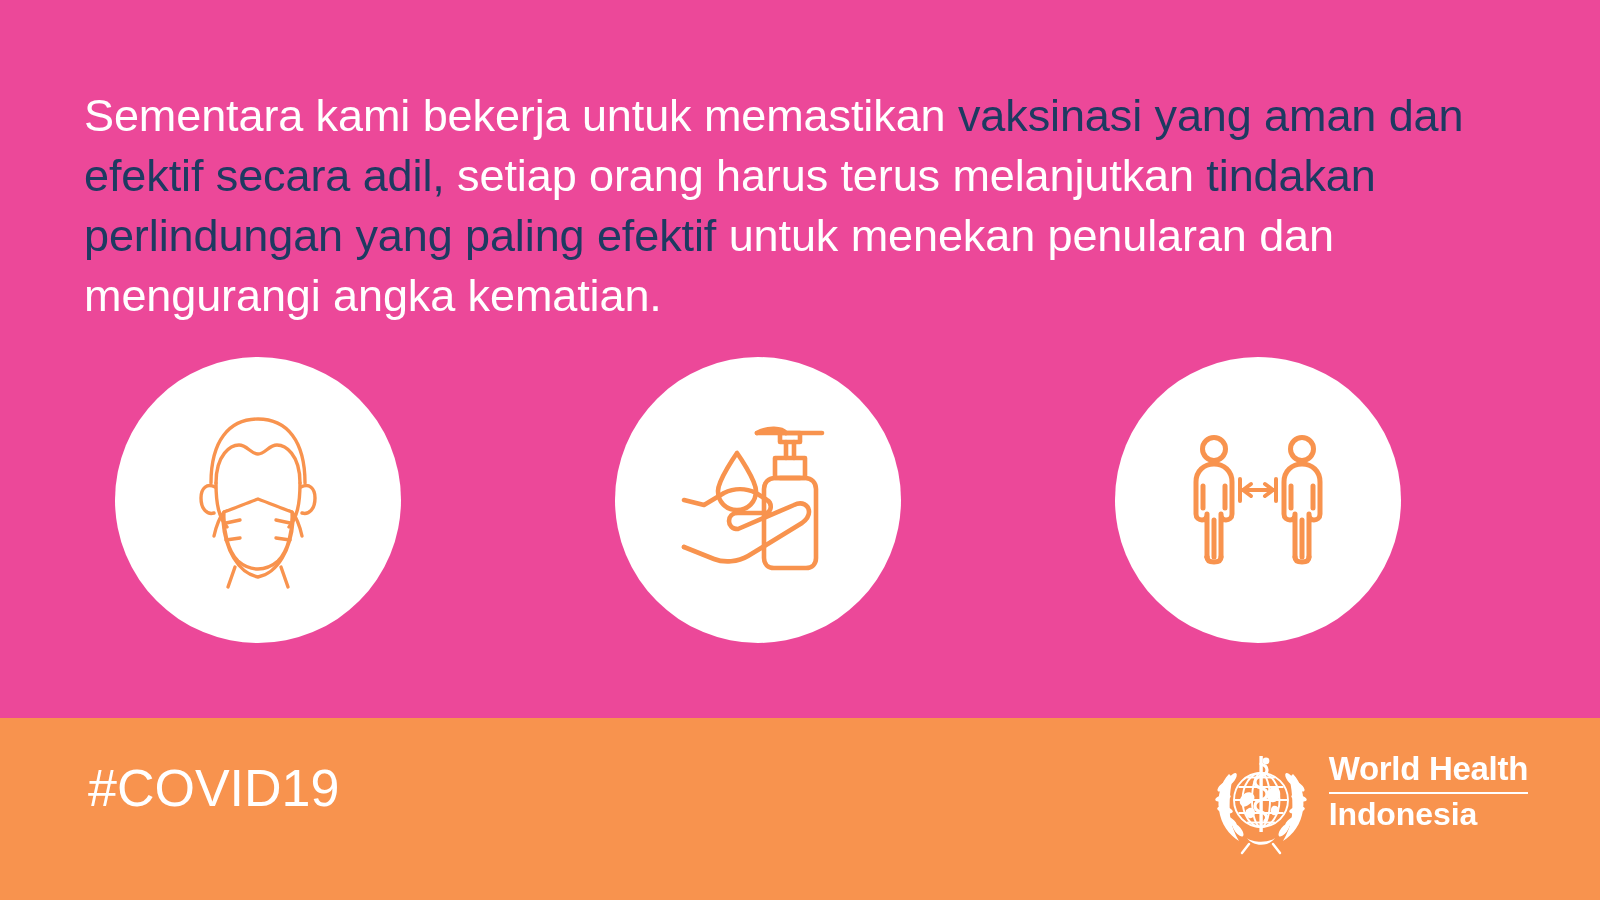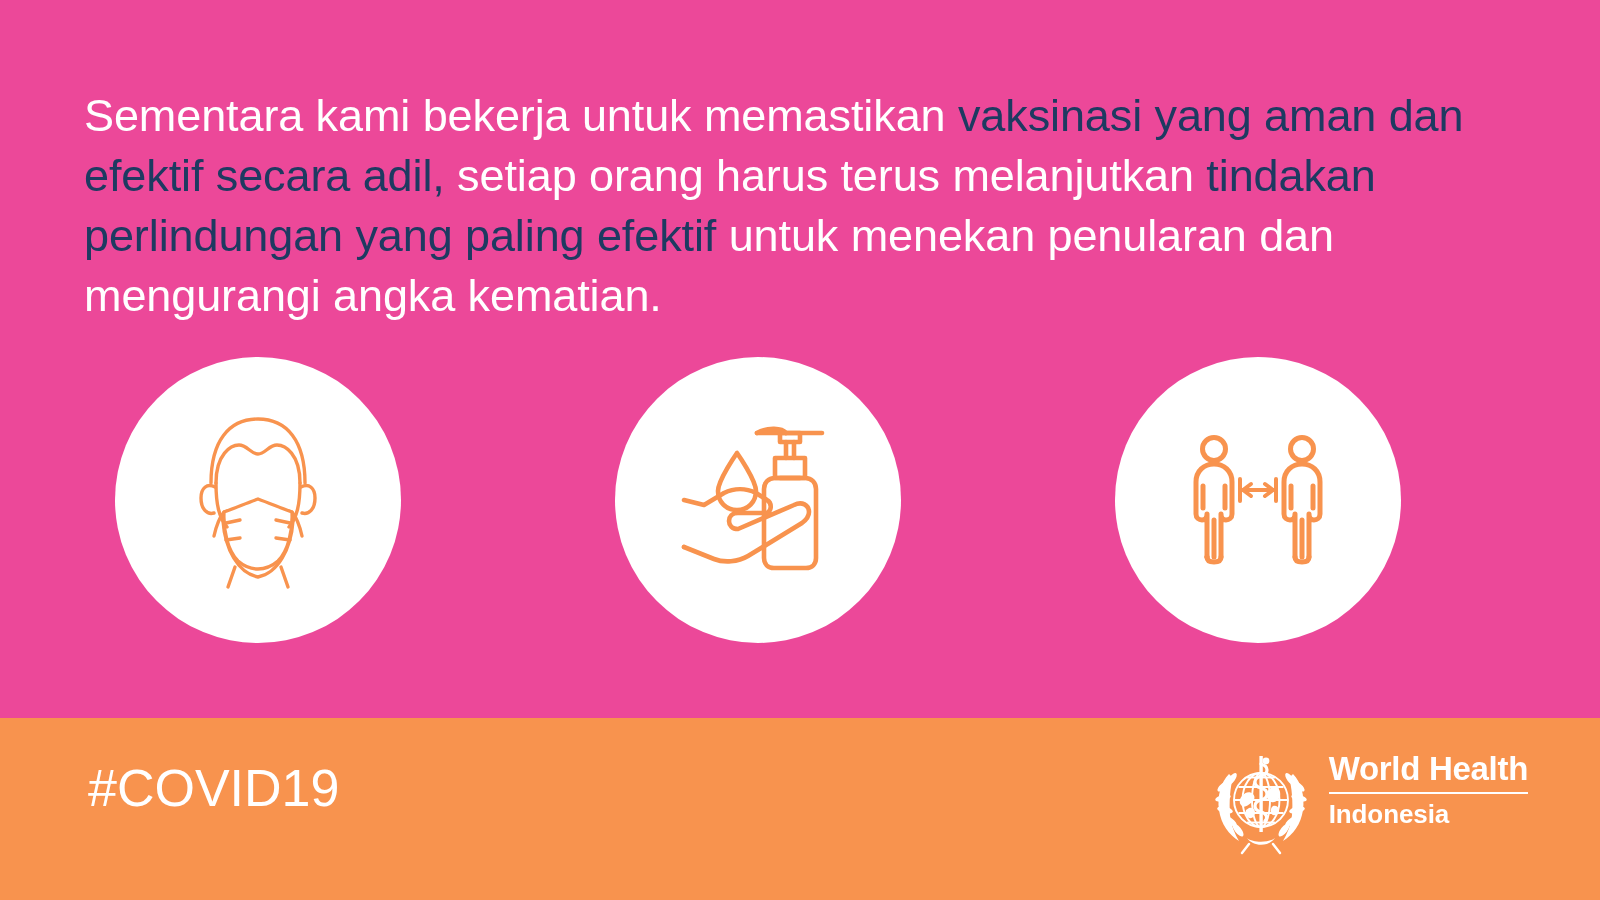--- a/index.html
+++ b/index.html
@@ -110,21 +110,21 @@
     letter-spacing: -0.3px;
   }
   .who-rule {
     margin-top: 6px;
     margin-bottom: 5px;
     height: 2px;
     background: #ffffff;
     width: 100%;
   }
   .who-region {
-    font-size: 26px;
+    font-size: 32px;
     line-height: 30px;
     font-weight: 700;
     color: #ffffff;
     white-space: nowrap;
     letter-spacing: -0.1px;
   }
 </style>
 </head>
 <body>
 

